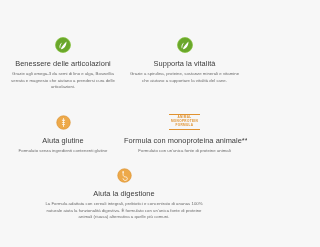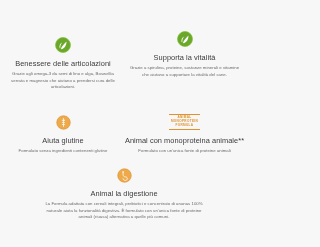--- a/index.html
+++ b/index.html
@@ -50,21 +50,21 @@
     font-size: 4.3px;
     line-height: 6.6px;
     color: #6a6a6a;
     margin: 0;
     padding: 0 4px;
     letter-spacing: 0.02px;
   }
 
   
   #block-joints      { left: 2px;   top: 34px;  width: 122px; }
-  #block-vitality    { left: 124px; top: 28px;  width: 121px; }
+  #block-vitality    { left: 124px; top: 34px;  width: 121px; }
   #block-glutenfree  { left: 2px;   top: 111px; width: 122px; }
   #block-monoprotein { left: 124px; top: 111px; width: 121px; }
   #block-digestion   { left: 35px;  top: 164px; width: 178px; }
 
   #block-digestion .b-body { padding: 0 6px; }
 
   
   .text-badge {
     display: inline-block;
     color: #e0922f;
@@ -131,30 +131,30 @@
   </div>
 
   <div class="block" id="block-monoprotein">
     <div class="icon-wrap">
       <div class="text-badge">
         <span>Animal</span>
         <span>Monoprotein</span>
         <span>Formula</span>
       </div>
     </div>
-    <p class="b-title">Animal con monoproteina animale**</p>
+    <p class="b-title">Formula con monoproteina animale**</p>
     <p class="b-body">Formulato con un'unica fonte di proteine animali</p>
   </div>
 
   <div class="block" id="block-digestion">
     <div class="icon-wrap">
       <svg class="circle-icon" width="15" height="15" viewBox="0 0 32 32" aria-hidden="true">
         <circle cx="16" cy="16" r="14.5" fill="#eda94a"></circle>
         <circle cx="16" cy="16" r="14.5" fill="none" stroke="#d98d28" stroke-width="1.2"></circle>
         <path d="M13 8.5v5.5c0 3.2 2.4 5 5.2 5 2.3 0 3.8 1.6 3.8 3.6 0 2.2-1.8 3.9-4.2 3.9-2.6 0-4.4-1.6-4.8-3.6" fill="none" stroke="#ffffff" stroke-width="1.7" stroke-linecap="round"></path>
         <circle cx="13" cy="8.5" r="1.6" fill="#ffffff"></circle>
       </svg>
     </div>
-    <p class="b-title">Animal la digestione</p>
+    <p class="b-title">Aiuta la digestione</p>
     <p class="b-body">La Formula adattata con cereali integrali, prebiotici e concentrato di ananas 100% naturale aiuta la funzionalità digestiva. È formulato con un'unica fonte di proteine animali (riuasa) alternativa a quelle più comuni.</p>
   </div>
 
 </div>
 
 </body></html>

